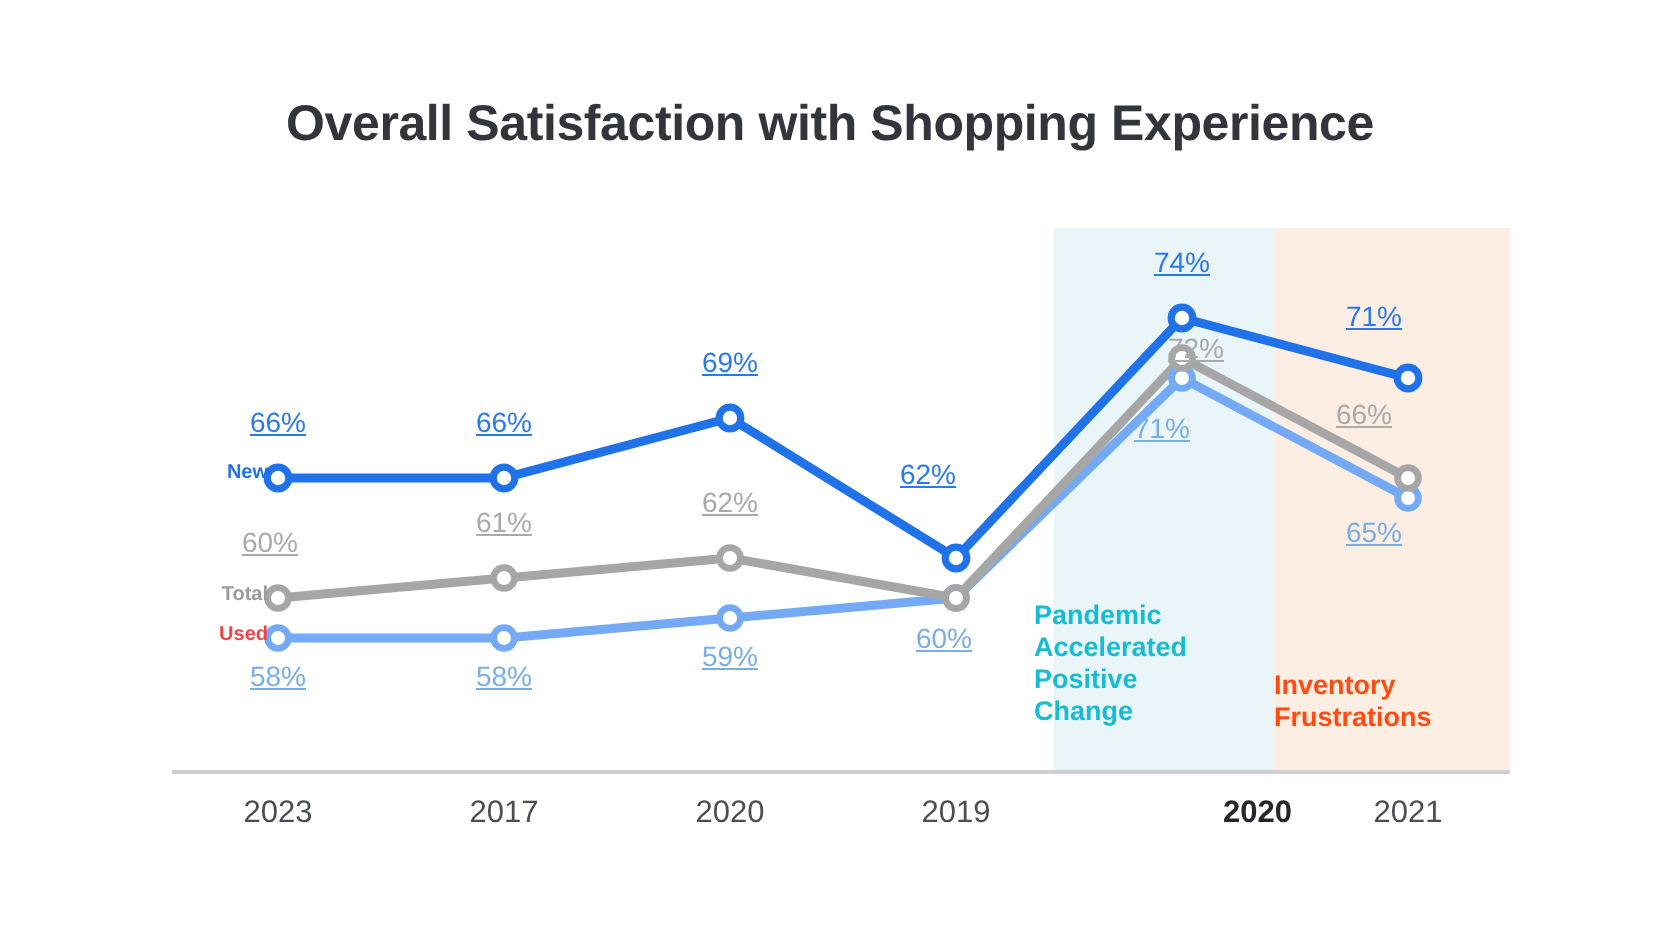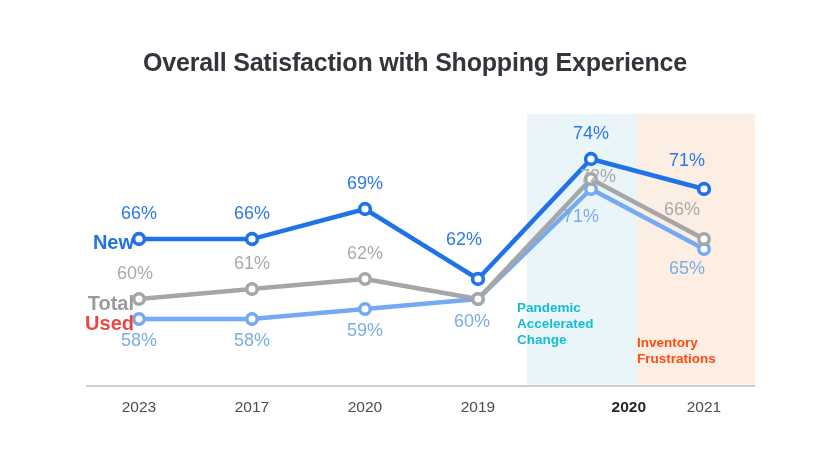--- a/index.html
+++ b/index.html
@@ -99,36 +99,37 @@
   .x-tick.is-highlight {
     font-weight: bold;
     color: #25272c;
     text-align: right;
   }
 
   
   .series-name {
     position: absolute;
     text-align: right;
-    font-size: 20px;
+    font-size: 10px;
     font-weight: bold;
     width: 58px;
     left: 76px;
   }
   .series-name-new   { top: 231px; color: #1f72e8; }
   .series-name-total { top: 292px; color: #9a9a9a; }
   .series-name-used  { top: 312px; color: #ef4444; }
 
   
   .pt-label {
     position: absolute;
     width: 60px;
     text-align: center;
-    font-size: 18px;
+    font-size: 14px;
     white-space: nowrap;
+    text-decoration: underline;
   }
   .pt-label.c-new   { color: #2a79ea; }
   .pt-label.c-total { color: #a9a9a9; }
   .pt-label.c-used  { color: #7aade4; }
 </style>
 </head>
 <body>
 
 <div class="chart-root">
 
@@ -195,20 +196,21 @@
   <div class="pt-label c-used" style="left:109px; top:330px;">58%</div>
   <div class="pt-label c-used" style="left:222px; top:330px;">58%</div>
   <div class="pt-label c-used" style="left:335px; top:320px;">59%</div>
   <div class="pt-label c-used" style="left:442px; top:311px;">60%</div>
   <div class="pt-label c-used" style="left:551px; top:206px;">71%</div>
   <div class="pt-label c-used" style="left:657px; top:258px;">65%</div>
 
   <div class="band-label band-label-pandemic">
     <div>Pandemic</div>
     <div>Accelerated</div>
+    <div>Positive</div>
     <div>Change</div>
   </div>
   <div class="band-label band-label-inventory">
     <div>Inventory</div>
     <div>Frustrations</div>
   </div>
 
   <div class="axis-line"></div>
   <div class="x-tick" style="left:84px;">2023</div>
   <div class="x-tick" style="left:197px;">2017</div>

